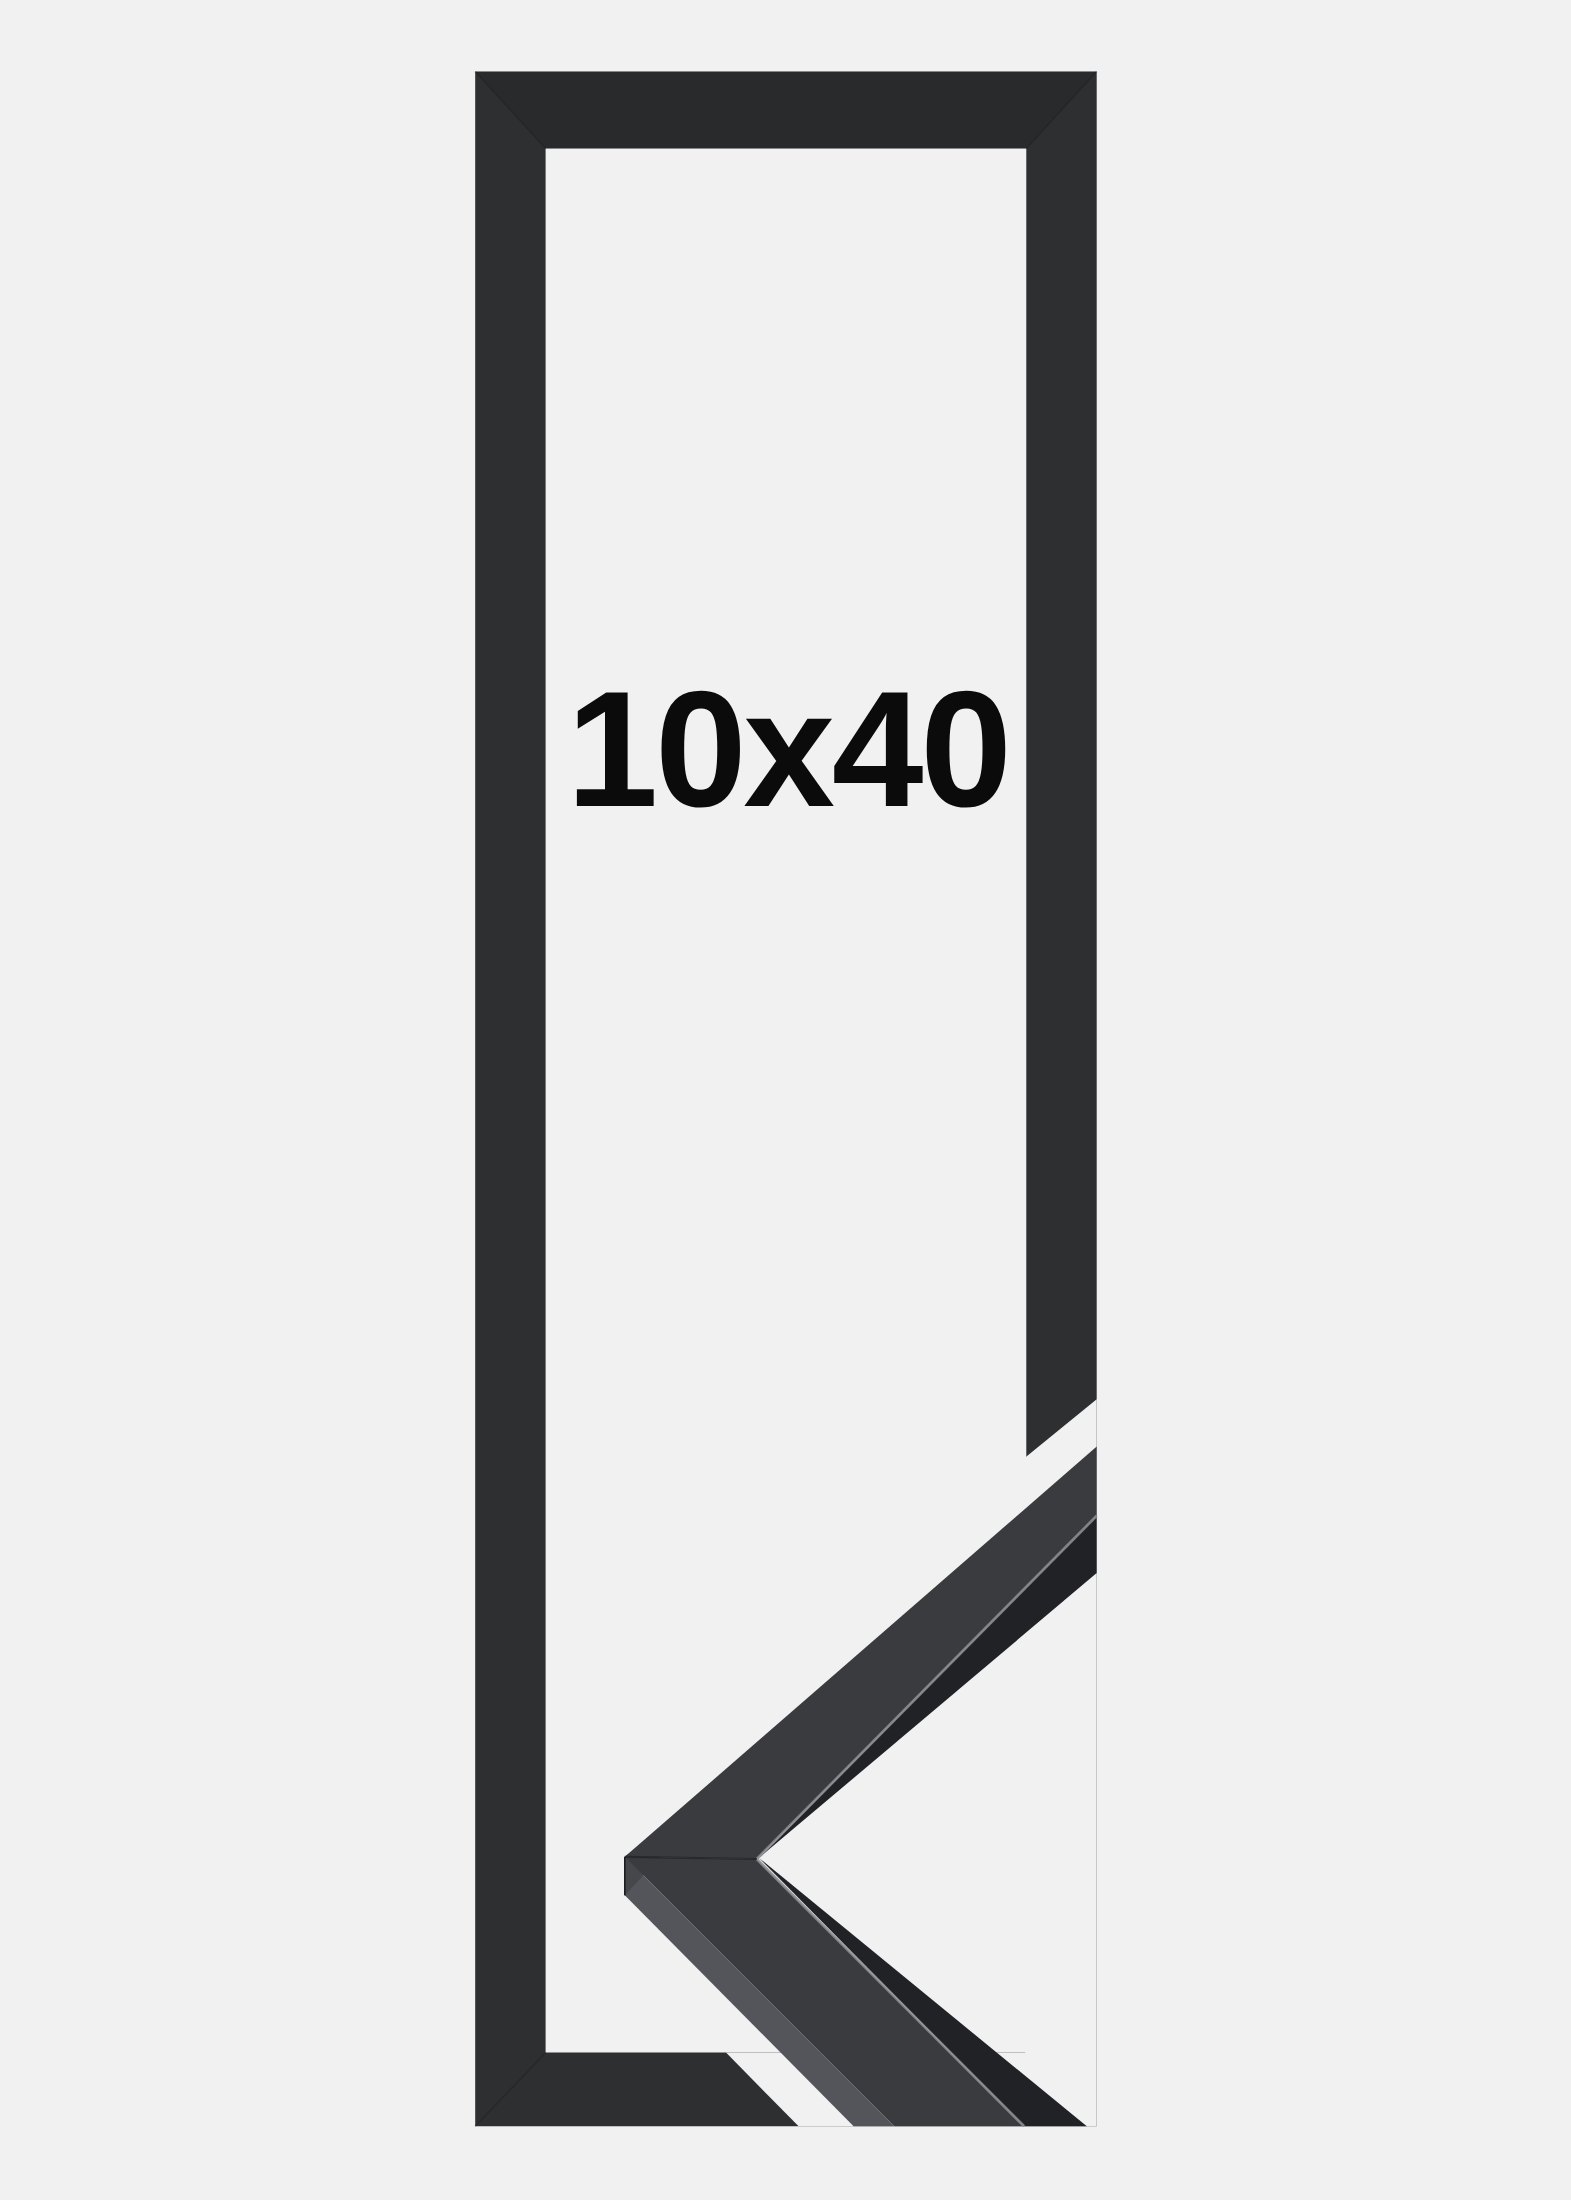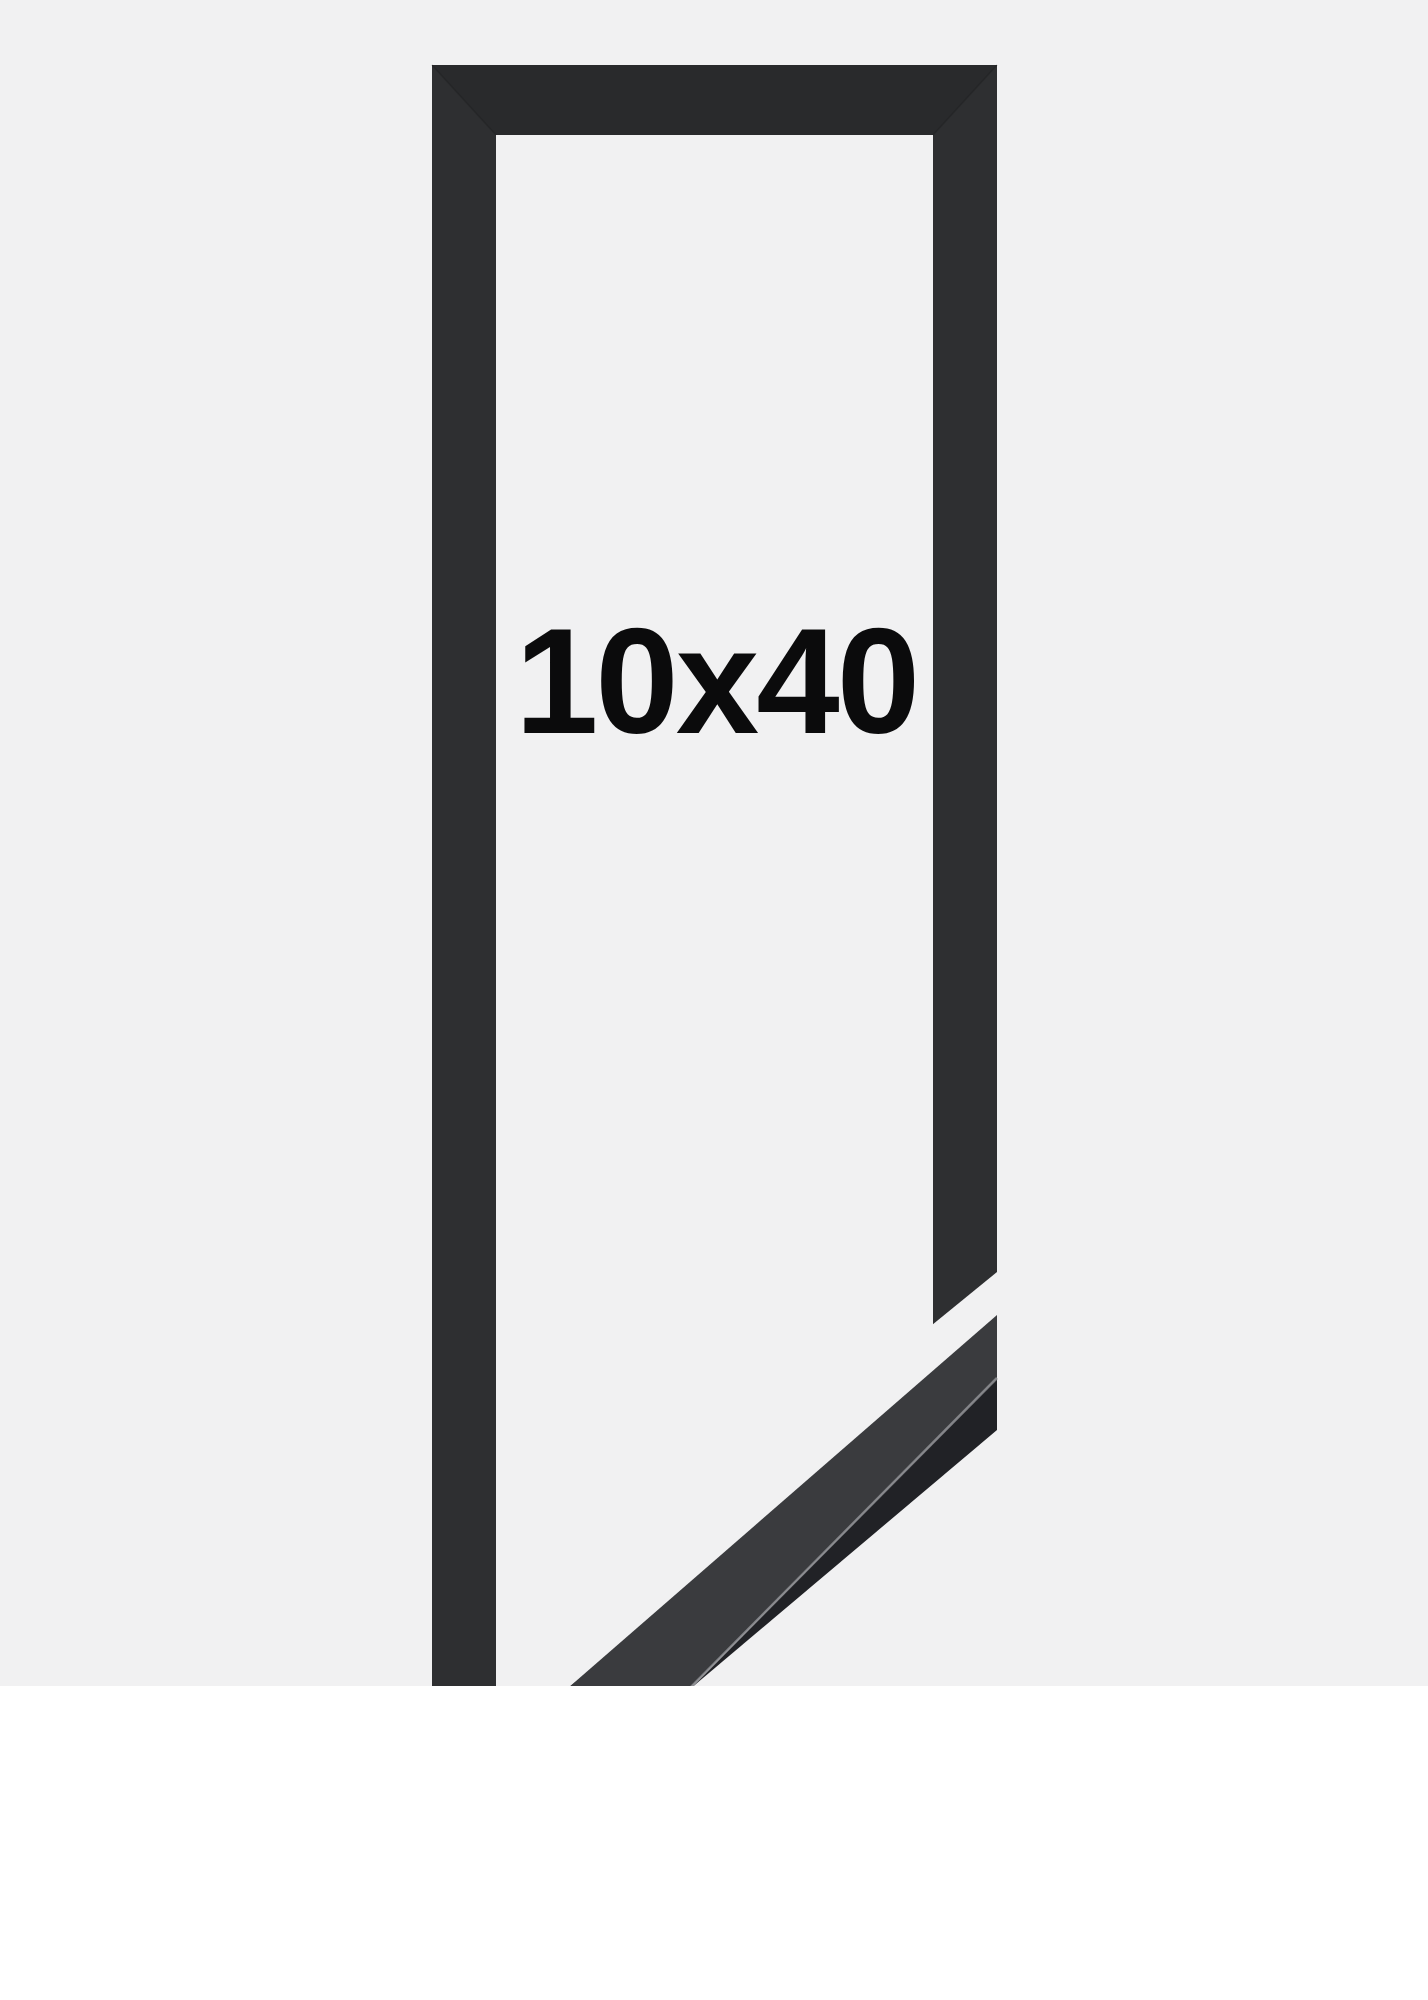--- a/index.html
+++ b/index.html
@@ -1,19 +1,19 @@
 <!DOCTYPE html>
 <html><head>
 <meta charset="utf-8">
 <style>
   html,body{margin:0;padding:0;}
   body{font-family:"Liberation Sans", sans-serif;}
   .stage{
     position:relative;
-    width:1428px;height:1686px;
+    width:1428px;height:2000px;
     overflow:hidden;
     background:#f1f1f2;
   }
   .stage svg{position:absolute;inset:0;display:block;}
   .size-label{
     font-family:"Liberation Sans","DejaVu Sans",sans-serif;
     font-weight:bold;
     letter-spacing:-3px;
   }
 </style>

